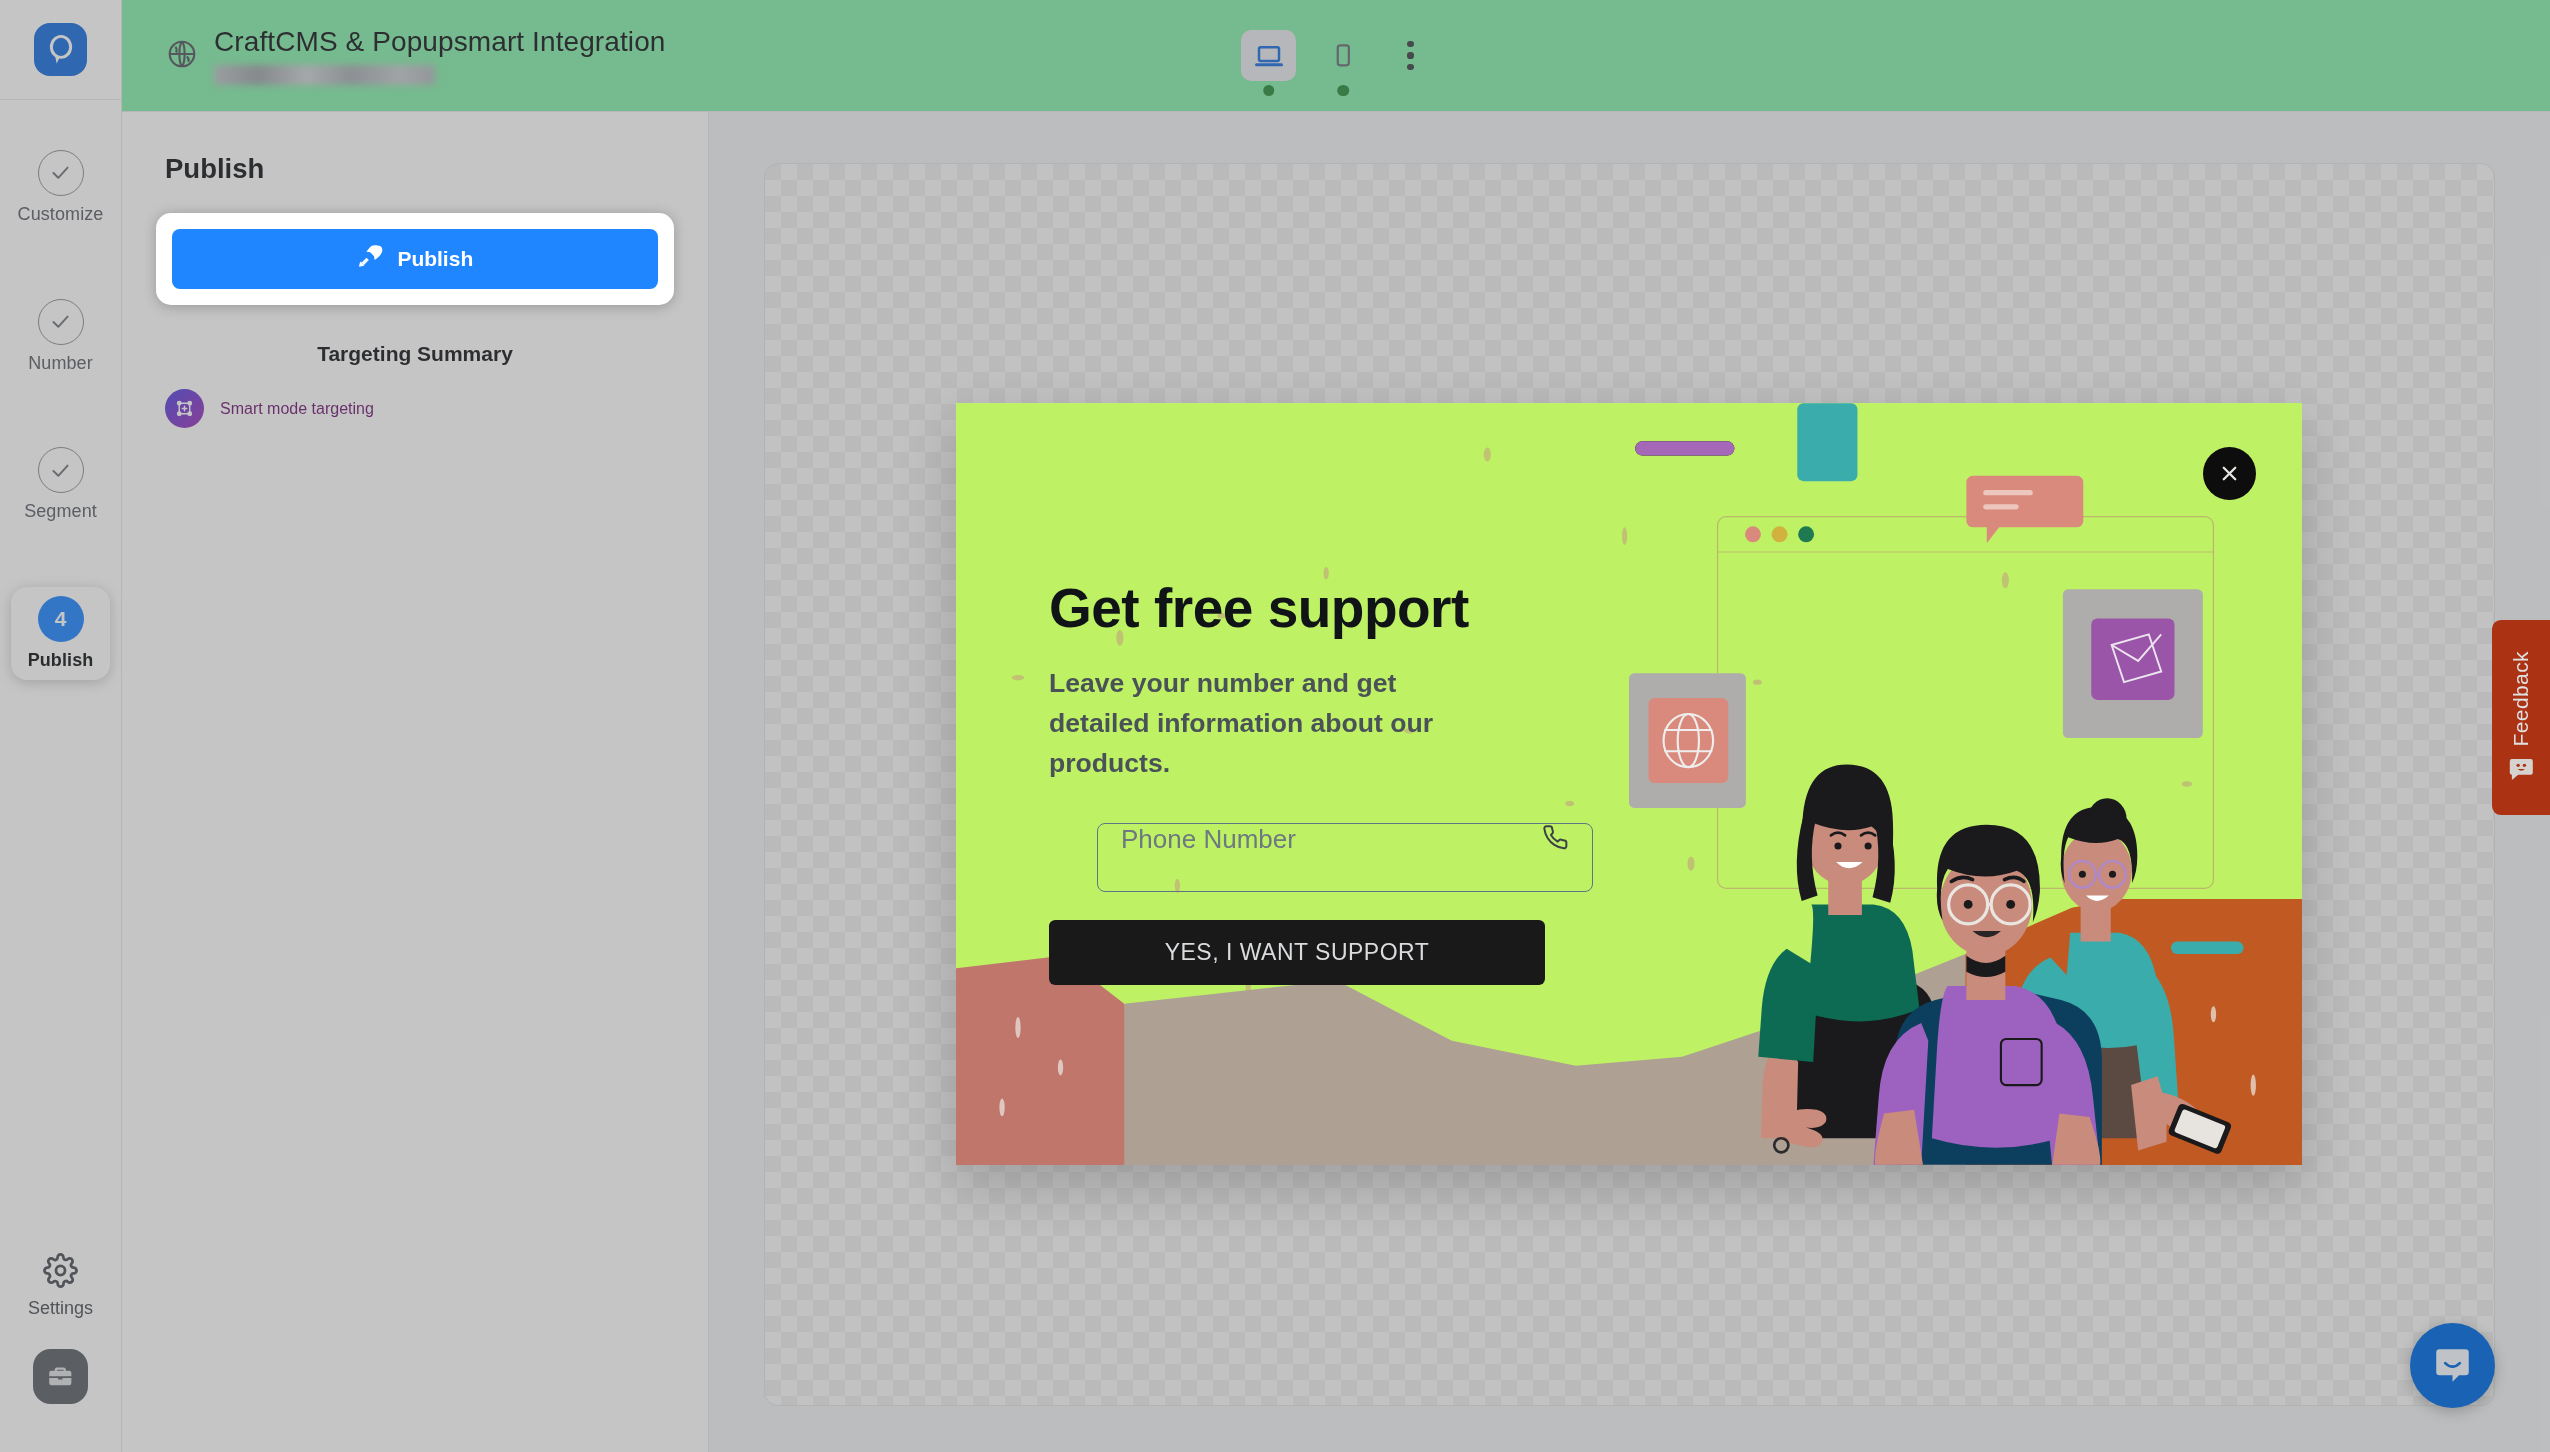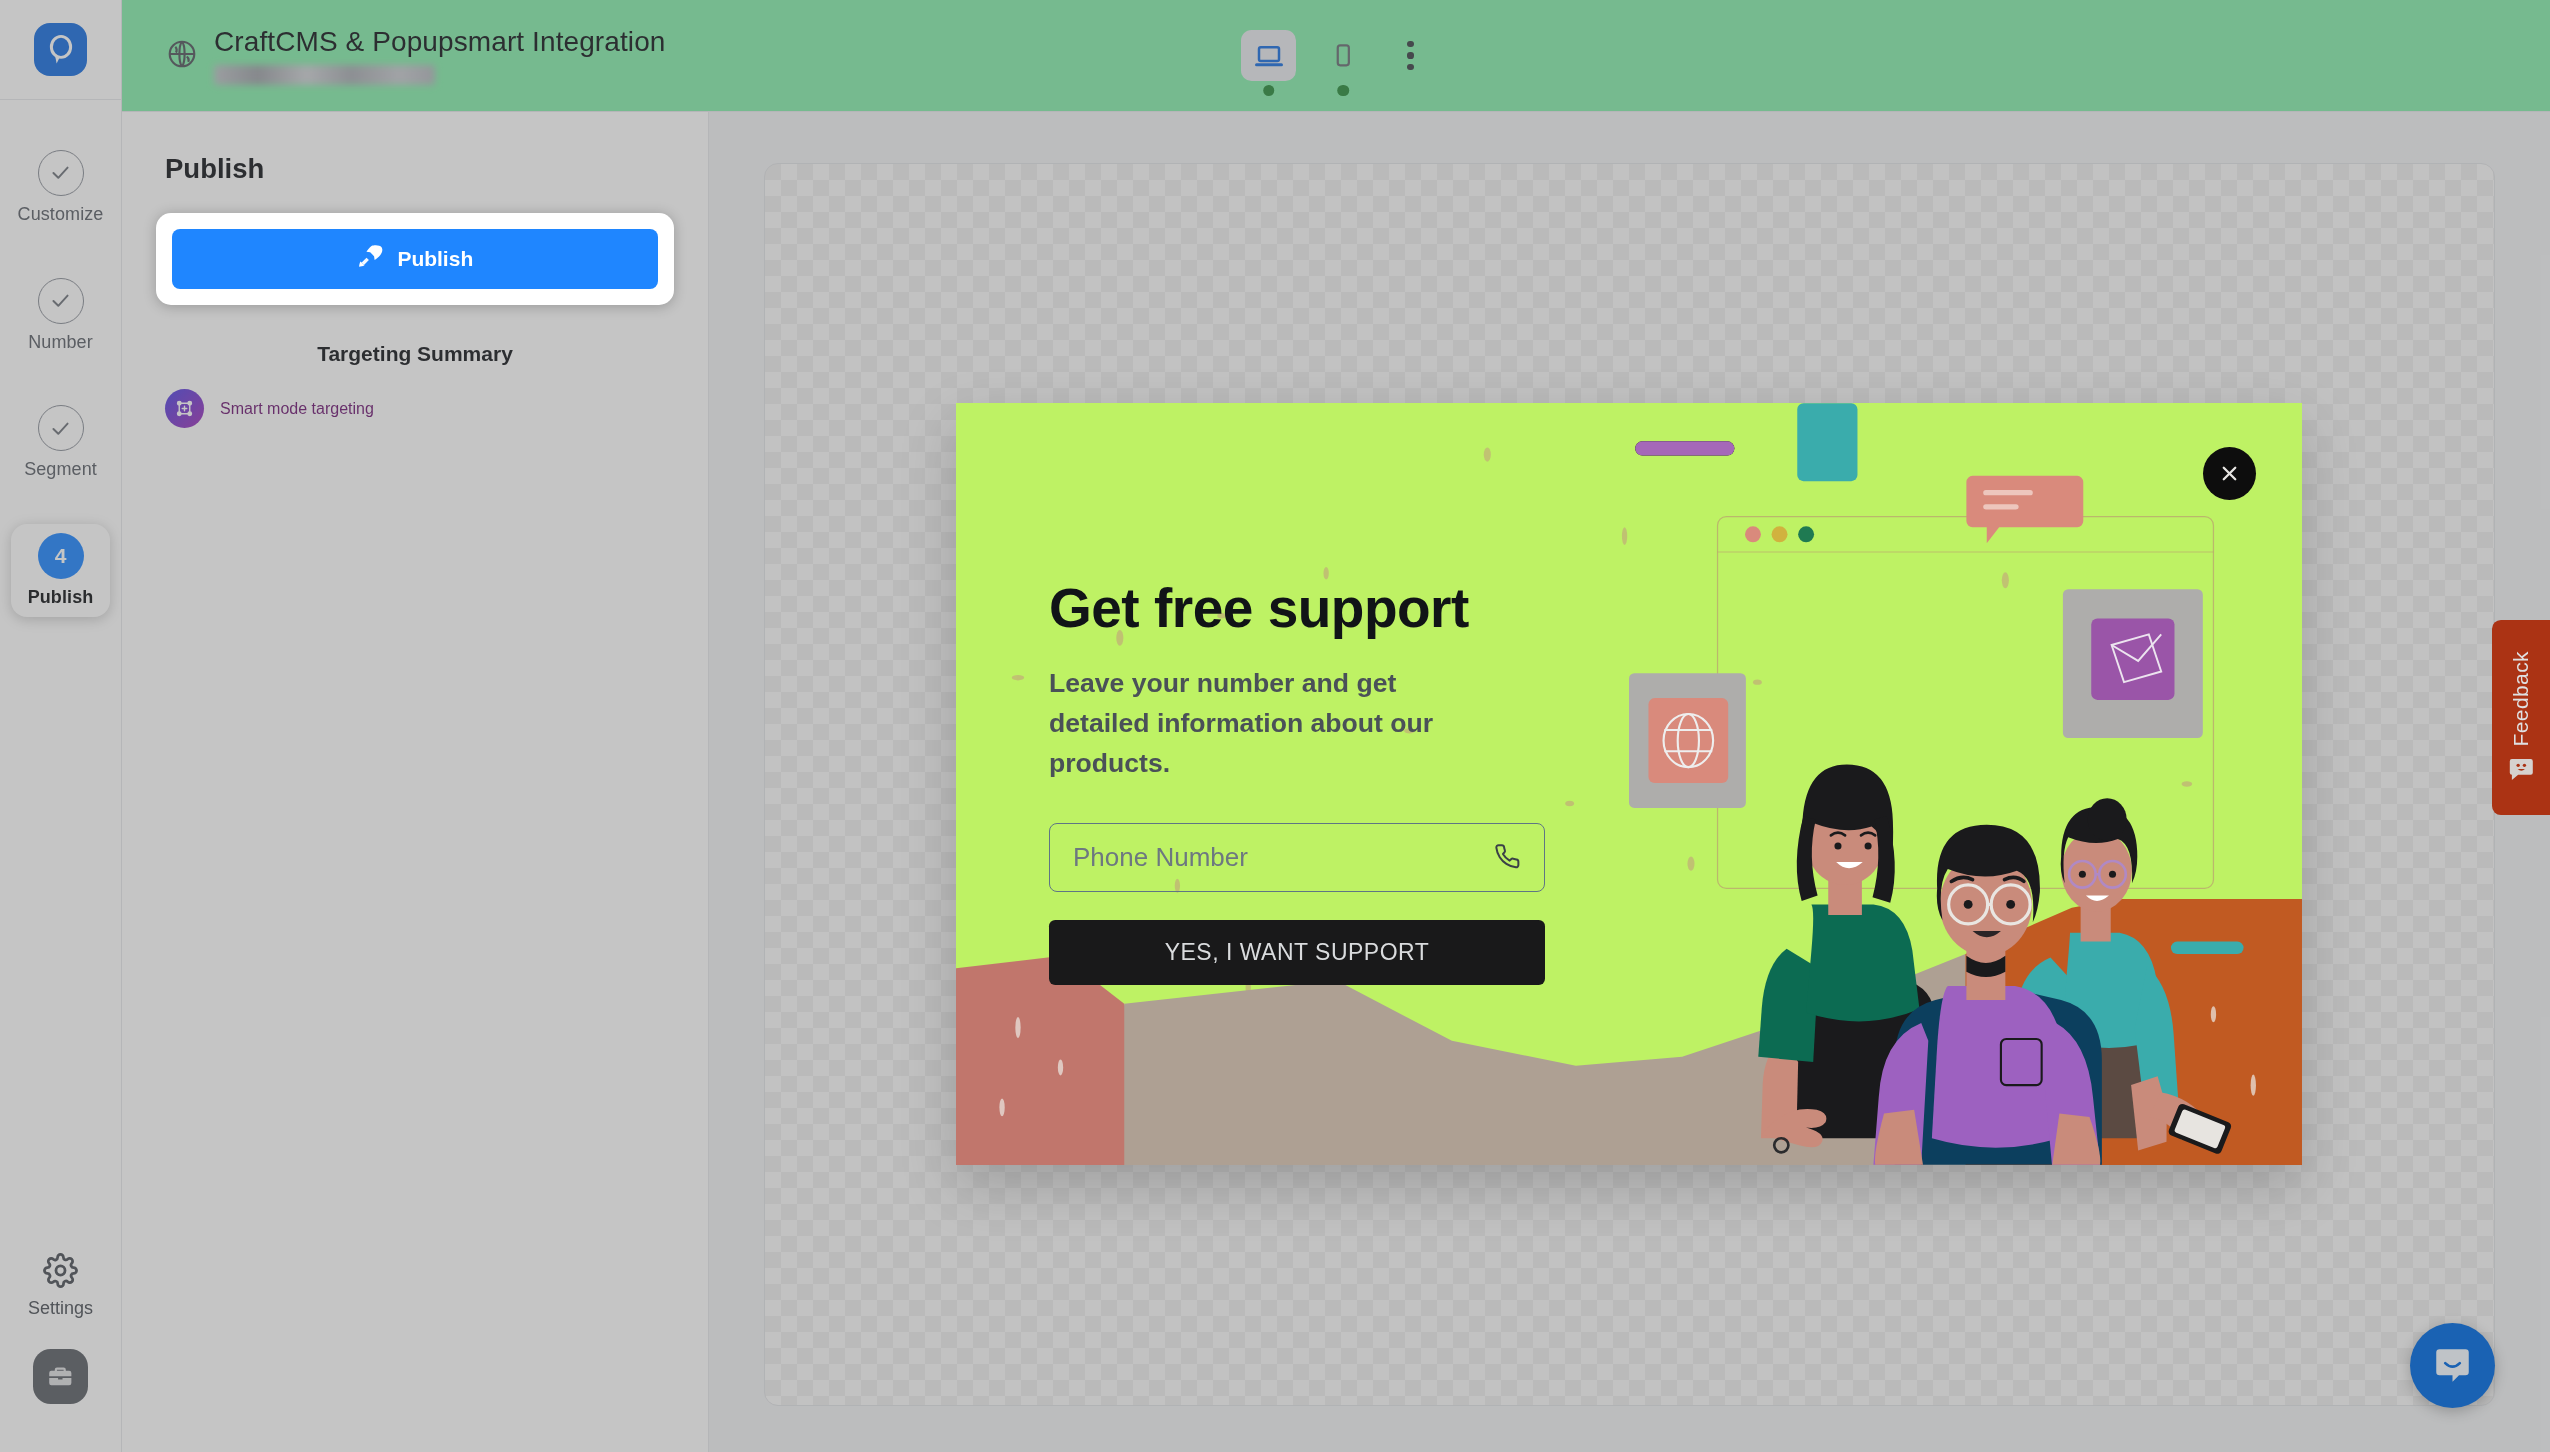--- a/index.html
+++ b/index.html
@@ -22,21 +22,21 @@
     position: absolute; left: 0; top: 0; width: 122px; height: 1452px;
     background: #ffffff; border-right: 0.9px solid #e6e8ec;
     display: flex; flex-direction: column; align-items: center;
   }
   .rail-logo {
     width: 53px; height: 53px; margin-top: 23px; margin-bottom: 23px;
     border-radius: 16px; background: #1a6fe0;
     display: flex; align-items: center; justify-content: center;
   }
   .rail-divider { width: 122px; height: 0.9px; background: #e6e8ec; }
-  .steps { margin-top: 41px; display: flex; flex-direction: column; align-items: center; gap: 35px; width: 100%; }
+  .steps { margin-top: 41px; display: flex; flex-direction: column; align-items: center; gap: 56px; width: 100%; }
   .step {
     display: flex; flex-direction: column; align-items: center; gap: 8px;
     width: 99px; padding: 8.9px 0; border-radius: 16px; cursor: pointer;
   }
   .step .ico {
     width: 46px; height: 46px; border-radius: 50%;
     border: 1.4px solid #8b9099; display:flex; align-items:center; justify-content:center;
   }
   .step .lbl { font-size: 18px; color: #5c6169; letter-spacing: 0.1px; }
   .step.active { background: #ffffff; box-shadow: 0 2.7px 12.4px rgba(0,0,0,.20); }
@@ -136,21 +136,21 @@
   .popup-left { position: absolute; left: 93px; top: 177px; width: 531px; z-index: 6; }
   .popup-h1 {
     font-size: 55px; font-weight: 800; color: #111417; letter-spacing: -0.5px; line-height: 1.05;
   }
   .popup-p {
     margin-top: 26.6px; font-size: 26.6px; line-height: 1.5; color: #4a5158; max-width: 443px; font-weight: bold;
   }
   .phone-field {
     margin-top: 39px; width: 496px; height: 69px; border: 1.4px solid #5f7585;
     border-radius: 8px; background: transparent;
-    display: flex; align-items: center; padding: 0 23px; cursor: text;
+    display: flex; padding: 0 23px; cursor: text; margin-left: 48px;
   }
   .phone-field .ph { flex: 1; font-size: 26px; color: #6d7880; }
   .cta-btn {
     margin-top: 28px; width: 496px; height: 65px; border: none; border-radius: 6.2px;
     background: #19191a; color: #d9dbdd; font-size: 23px; letter-spacing: 0.5px;
     cursor: pointer; font-family: inherit;
   }
 
   .illus { position: absolute; right: 0; top: 0; width: 673px; height: 762px; z-index: 5; }
   .land { position: absolute; left: 0; bottom: 0; width: 1346px; height: 266px; z-index: 4; }

